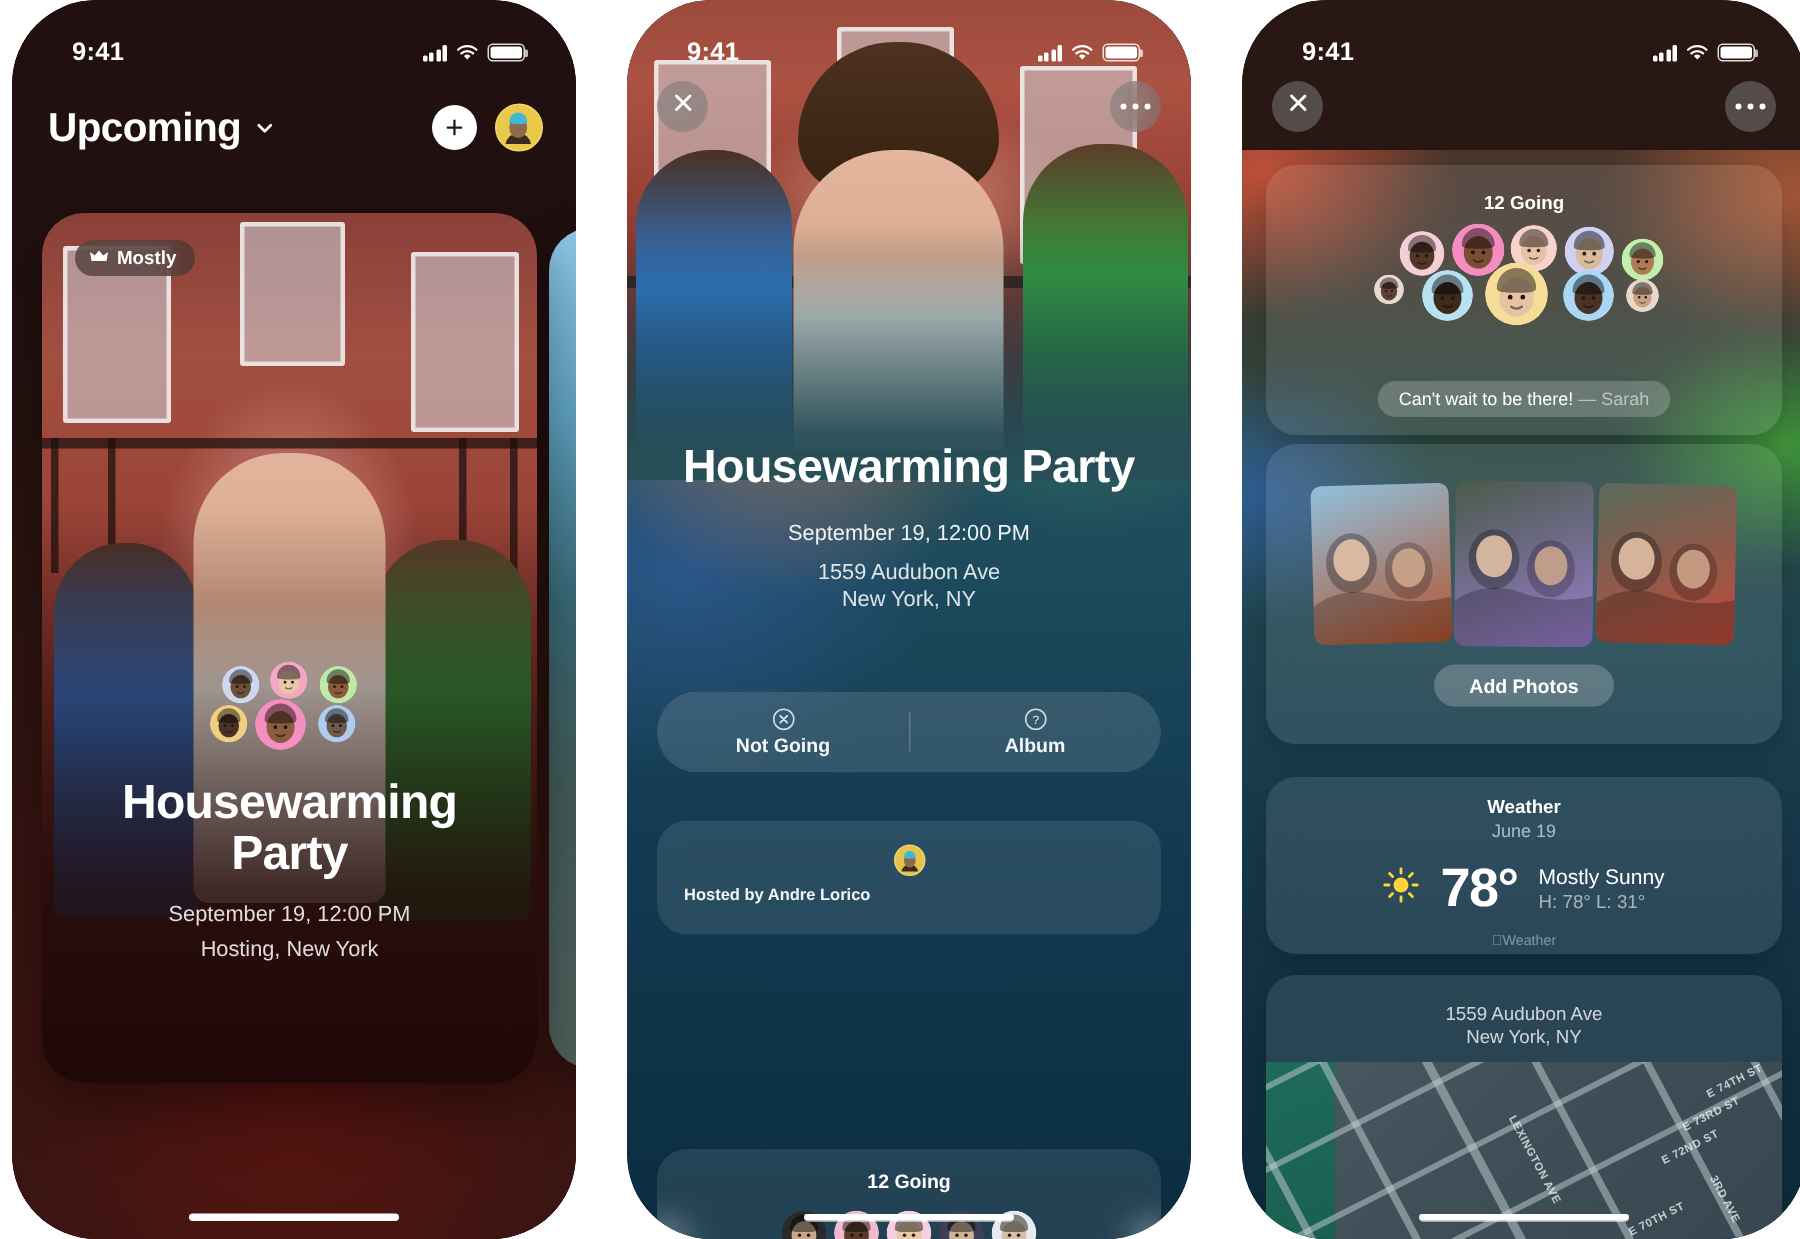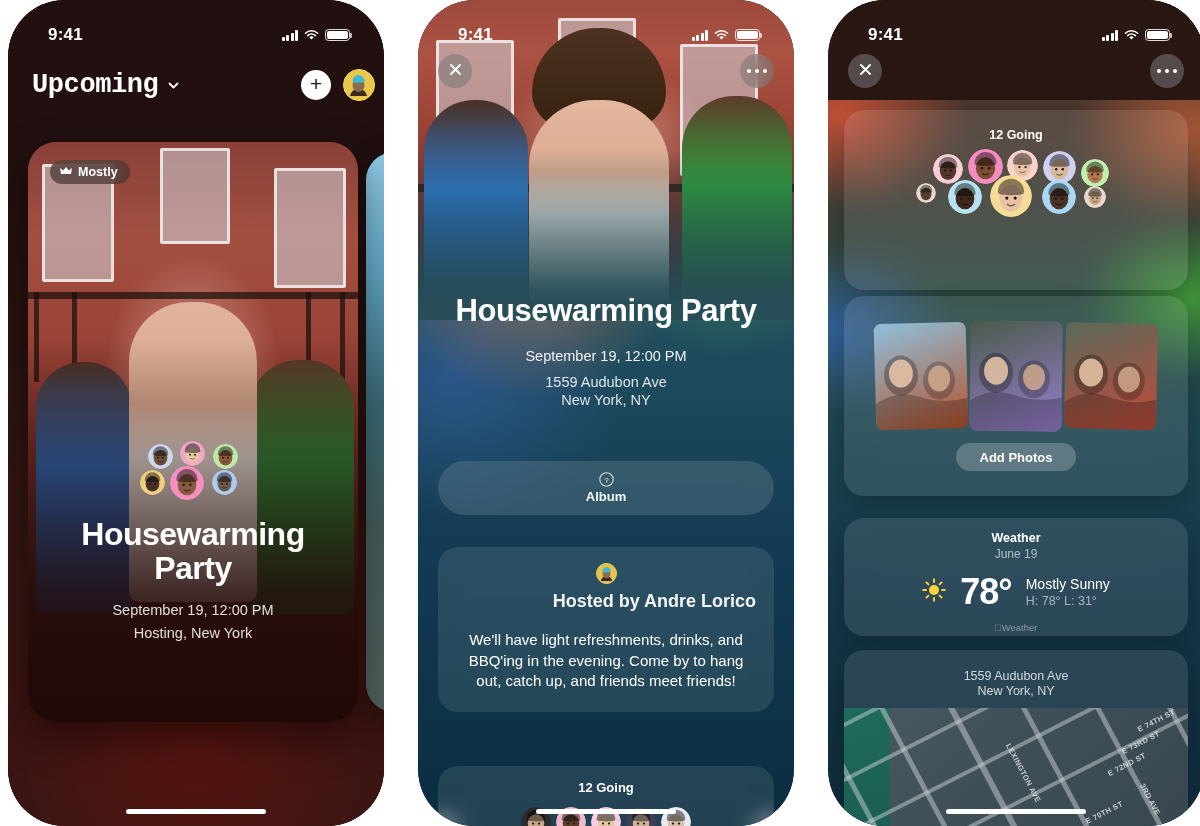--- a/index.html
+++ b/index.html
@@ -64,21 +64,21 @@
   #phone1 .screen { background:#2e1a16; }
   .p1-bg {
     position:absolute; inset:0;
     background:
       radial-gradient(120% 70% at 50% 86%, #5a1410 0%, #3a1512 42%, #2a1410 72%, #221010 100%),
       linear-gradient(180deg,#36221d 0%,#3a1b16 28%,#4d1a14 60%,#2b110e 100%);
   }
   .p1-head {
     position:absolute; top:56px; left:0; right:0; height:58px;
     display:flex; align-items:center; justify-content:space-between;
-    padding:0 9px 0 24px; z-index:30;font-family:Liberation Mono, monospace;
+    padding:0 22px 0 24px; z-index:30;
   }
   .p1-title-wrap { display:flex; align-items:center; gap:9px; }
   .p1-title { color:#fff; font-size:27px; font-weight:700; letter-spacing:-.4px; }
   .chev-d { width:13px; height:13px; }
   .p1-actions { display:flex; align-items:center; gap:12px; }
   .plus-btn {
     width:30px; height:30px; border-radius:50%; background:#fff;
     display:flex; align-items:center; justify-content:center;
     color:#1a1a1a; font-size:21px; font-weight:400; line-height:1;
   }
@@ -202,21 +202,21 @@
 
   .desc-card {
     position:absolute; top:547px; left:20px; right:20px;
     background:rgba(255,255,255,.10); border-radius:20px;
     padding:16px 18px 20px; z-index:25; backdrop-filter:blur(10px);
   }
   .host-av {
     width:21px; height:21px; border-radius:50%; margin:0 auto;
     background:#e4c24b; border:1.3px solid #f0d56a; overflow:hidden; position:relative;
   }
-  .host-by { color:rgba(255,255,255,.95); font-size:18px; font-weight:600; text-align:right; margin-top:7px; }
+  .host-by { color:rgba(255,255,255,.95); font-size:11px; font-weight:600; text-align:left; margin-top:7px; }
   .desc-p { color:#fff; font-size:15px; line-height:1.38; text-align:center; margin-top:12px; }
   .desc-p.p2 { margin-top:18px; }
 
   .going-card {
     position:absolute; left:20px; right:20px; top:766px; height:70px;
     background:rgba(255,255,255,.10); border-radius:20px 20px 0 0; z-index:24;
     padding-top:14px; backdrop-filter:blur(10px);
   }
   .going-label { color:#fff; font-size:13px; font-weight:600; text-align:center; }
   .going-avs { display:flex; justify-content:center; gap:5px; margin-top:12px; }
@@ -493,38 +493,46 @@
         <div class="p2-date">September 19, 12:00 PM</div>
         <div class="p2-addr1">1559 Audubon Ave</div>
         <div class="p2-addr2">New York, NY</div>
       </div>
 
       <div class="rsvp">
         <div class="rsvp-seg">
           <span class="rsvp-ic">
             <svg width="15" height="15" viewBox="0 0 15 15">
                 <circle cx="7.5" cy="7.5" r="6.7" stroke="rgba(255,255,255,.78)" stroke-width="1.1" fill="none"></circle>
+                <path d="M5.2 5.2 9.8 9.8M9.8 5.2 5.2 9.8" stroke="rgba(255,255,255,.85)" stroke-width="1.2" stroke-linecap="round"></path>
+              </svg>
+          </span>
+          <span class="rsvp-label">Not Going</span>
+        </div>
+        <div class="rsvp-seg">
+          <span class="rsvp-ic">
+            <svg width="15" height="15" viewBox="0 0 15 15">
+                <circle cx="7.5" cy="7.5" r="6.7" stroke="rgba(255,255,255,.78)" stroke-width="1.1" fill="none"></circle>
                 <text x="7.5" y="10.6" font-size="8" font-family="Liberation Sans, sans-serif" fill="rgba(255,255,255,.9)" text-anchor="middle">?</text>
               </svg>
           </span>
           <span class="rsvp-label">Album</span>
         </div>
       </div>
 
       <div class="desc-card">
         <div class="host-av">
           <svg width="19" height="19" viewBox="0 0 29 29" style="position:absolute;left:0;top:0">
             <circle cx="14.5" cy="14.5" r="14.5" fill="#e4c24b"></circle>
             <path d="M6 26a8.6 8.6 0 0 1 17 0z" fill="#3a2a20"></path>
             <ellipse cx="14.5" cy="15" rx="6" ry="7" fill="#8d6a4e"></ellipse>
             <path d="M8.5 11a6 6 0 0 1 12 0c0 1.2-1 1.8-6 1.8S8.5 12.2 8.5 11z" fill="#3fb7d6"></path>
           </svg>
         </div>
         <div class="host-by">Hosted by Andre Lorico</div>
-        <div class="desc-p p2">We'll have light refreshments, drinks, and BBQ'ing in the evening. Come by to hang out, catch up, and friends meet friends!</div>
       </div>
 
       <div class="going-card">
         <div class="going-label">12 Going</div>
         <div class="going-avs" id="p2avs">
             <div class="mini-av" style="width: 30px; height: 30px; flex: 0 0 auto;"><svg width="30" height="30" viewBox="0 0 40 40">
                 <circle cx="20" cy="20" r="20" fill="#2b2b2b"></circle>
                 <ellipse cx="20" cy="22" rx="11" ry="12.5" fill="#c9a88c"></ellipse>
                 <path d="M7.5 16a12.5 12.5 0 0 1 25 0c0 2.4-2.2 3.2-12.5 3.2S7.5 18.4 7.5 16z" fill="rgba(0,0,0,.45)"></path>
                 <circle cx="16" cy="22" r="1.5" fill="#21150d"></circle>
@@ -689,20 +697,24 @@
               </svg></div>
             <div class="mini-av" style="position: absolute; left: 240px; top: 38px; width: 22px; height: 22px;"><svg width="22" height="22" viewBox="0 0 40 40">
                 <circle cx="20" cy="20" r="20" fill="#e8d7cb"></circle>
                 <ellipse cx="20" cy="22" rx="11" ry="12.5" fill="#c9a183"></ellipse>
                 <path d="M7.5 16a12.5 12.5 0 0 1 25 0c0 2.4-2.2 3.2-12.5 3.2S7.5 18.4 7.5 16z" fill="rgba(0,0,0,.45)"></path>
                 <circle cx="16" cy="22" r="1.5" fill="#21150d"></circle>
                 <circle cx="24" cy="22" r="1.5" fill="#21150d"></circle>
                 <path d="M16.5 28q3.5 2.6 7 0" stroke="rgba(0,0,0,.5)" stroke-width="1.3" fill="none" stroke-linecap="round"></path>
               </svg></div>
           </div>
+        <div class="comment-bubble">
+          <span>Can't wait to be there!</span>
+          <span class="who">— Sarah</span>
+        </div>
       </div>
 
       <div class="card3" id="album3">
         <div class="album-strip" id="albumstrip">
             <div class="ph-tile" style="background: linear-gradient(160deg, rgb(143, 192, 221) 0%, rgb(181, 83, 44) 100%);">
               <svg width="92" height="110" viewBox="0 0 92 110" style="position:absolute;left:0;top:0">
                 <ellipse cx="26" cy="52" rx="17" ry="20" fill="rgba(0,0,0,.28)"></ellipse>
                 <ellipse cx="26" cy="50" rx="12" ry="14" fill="rgba(235,200,170,.85)"></ellipse>
                 <ellipse cx="64" cy="58" rx="16" ry="19" fill="rgba(0,0,0,.22)"></ellipse>
                 <ellipse cx="64" cy="56" rx="11" ry="13" fill="rgba(215,175,145,.8)"></ellipse>

